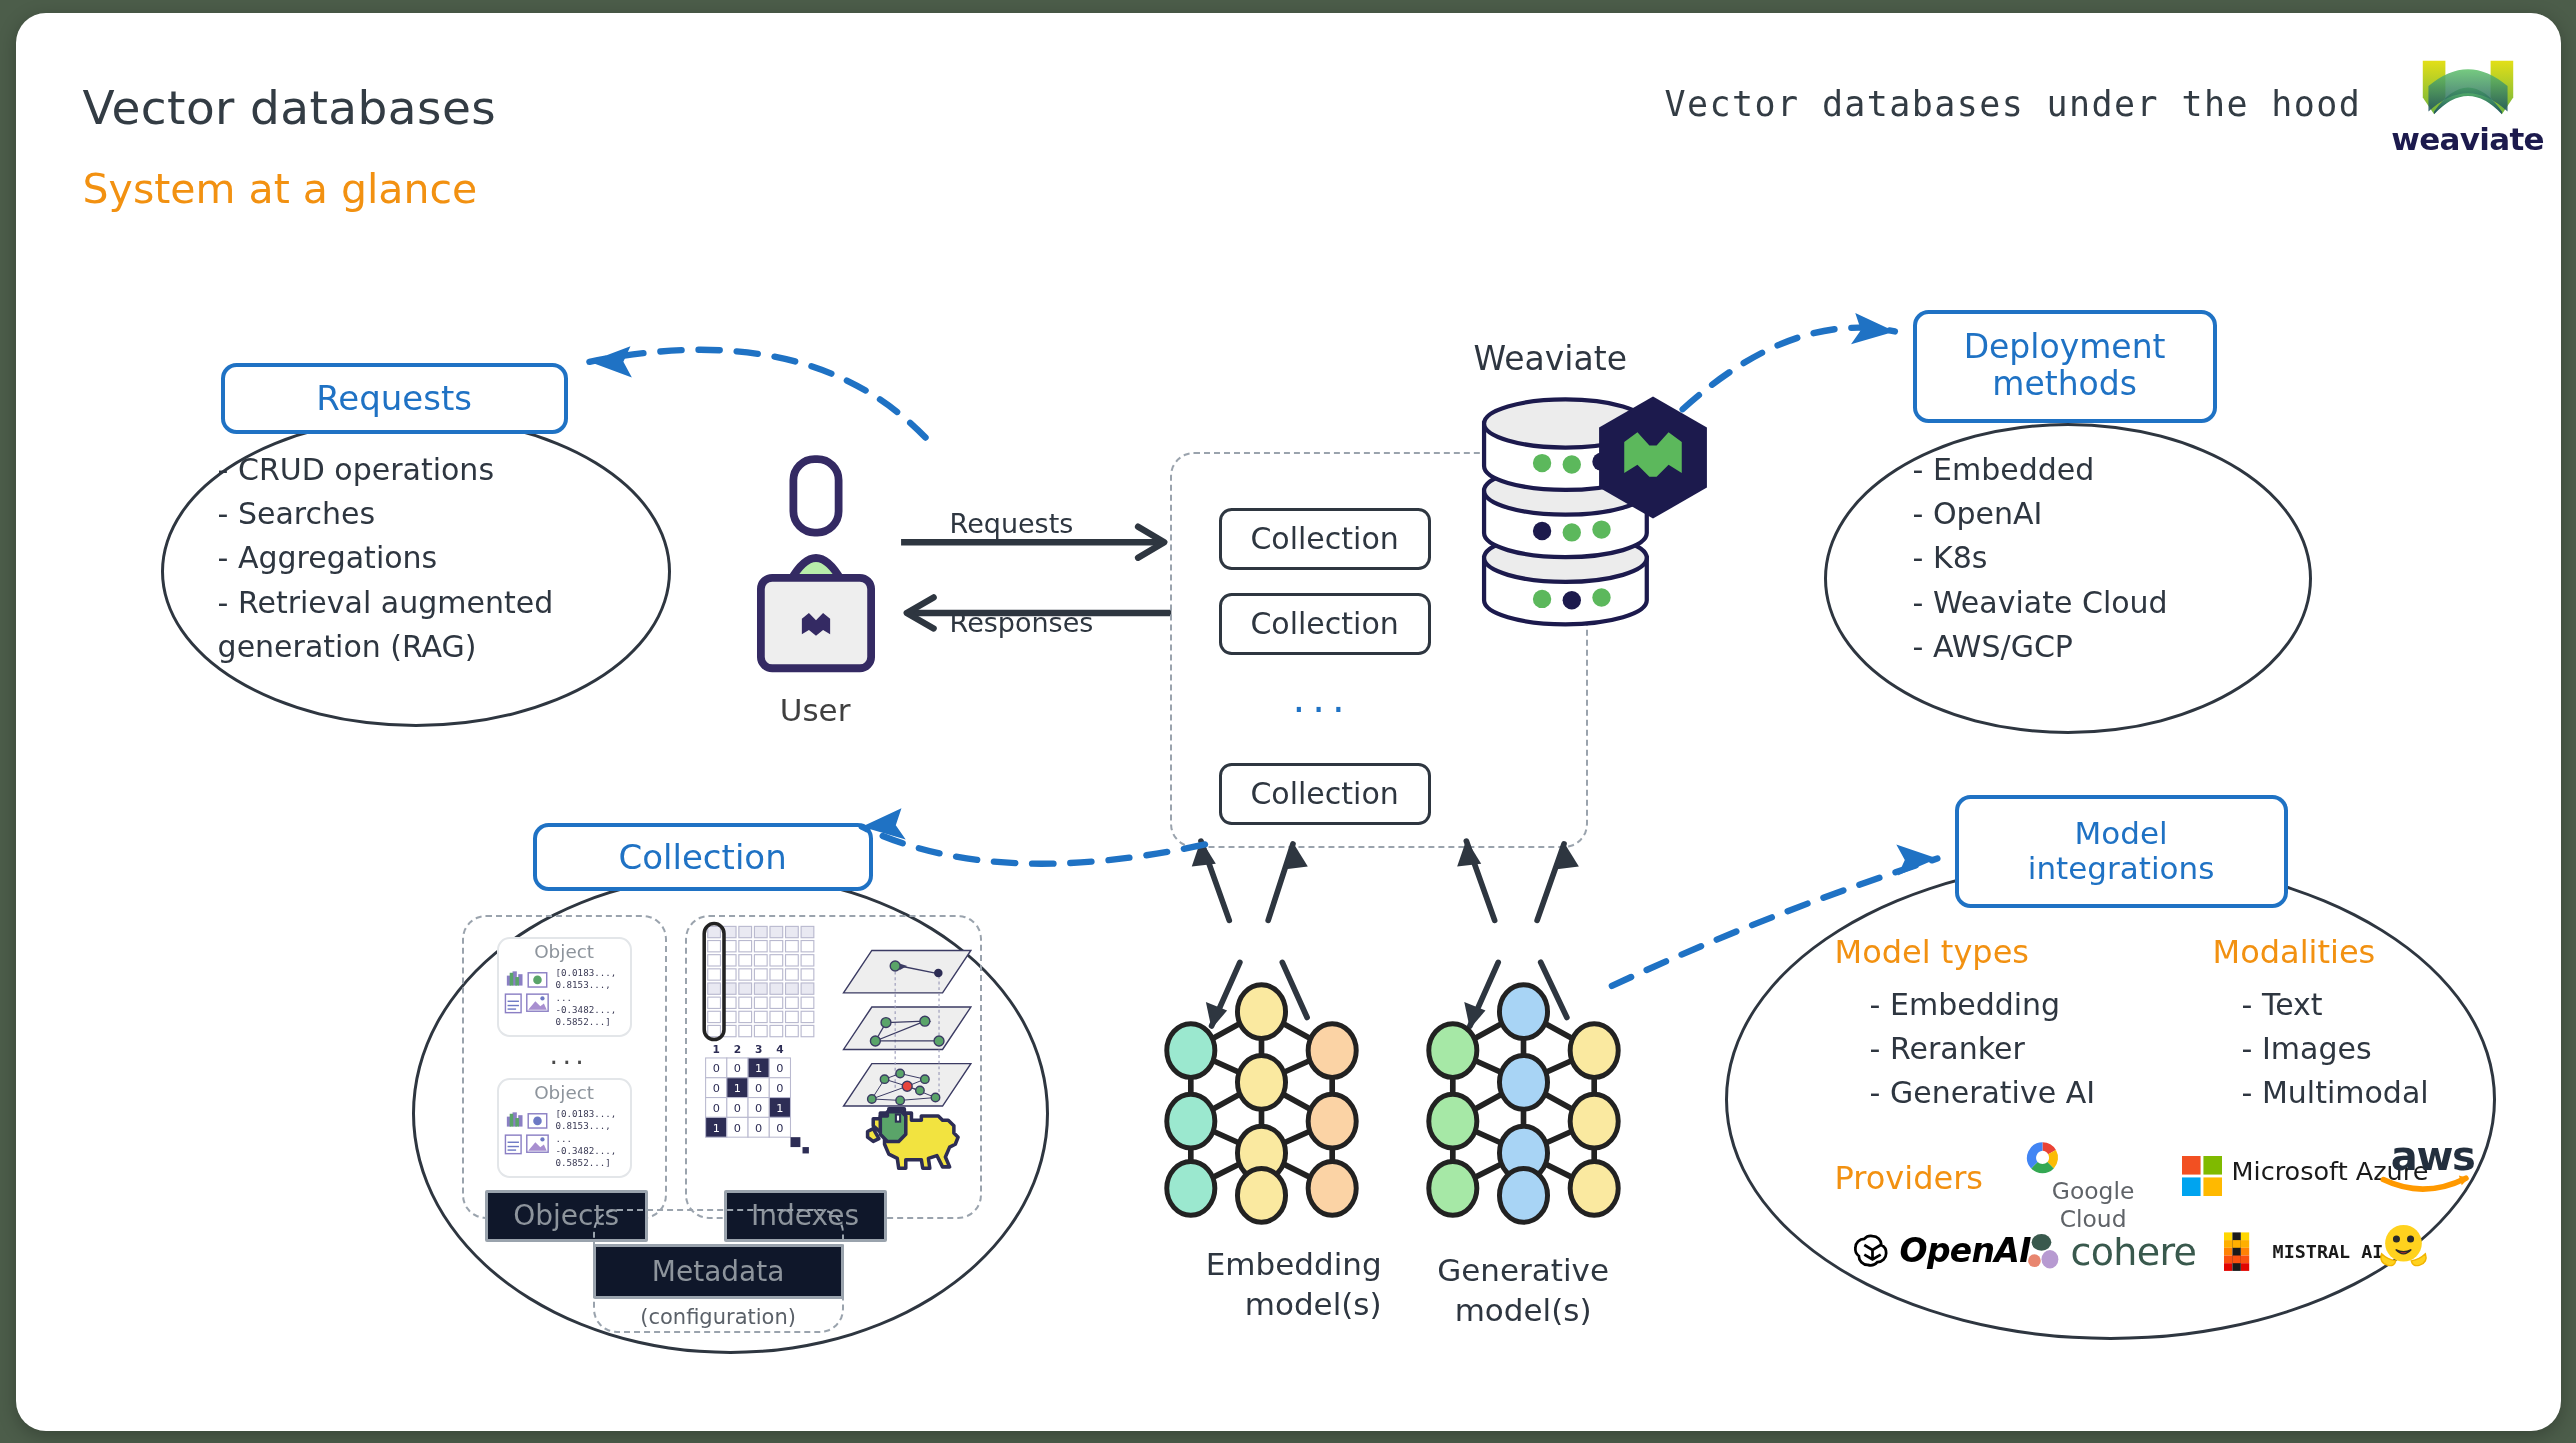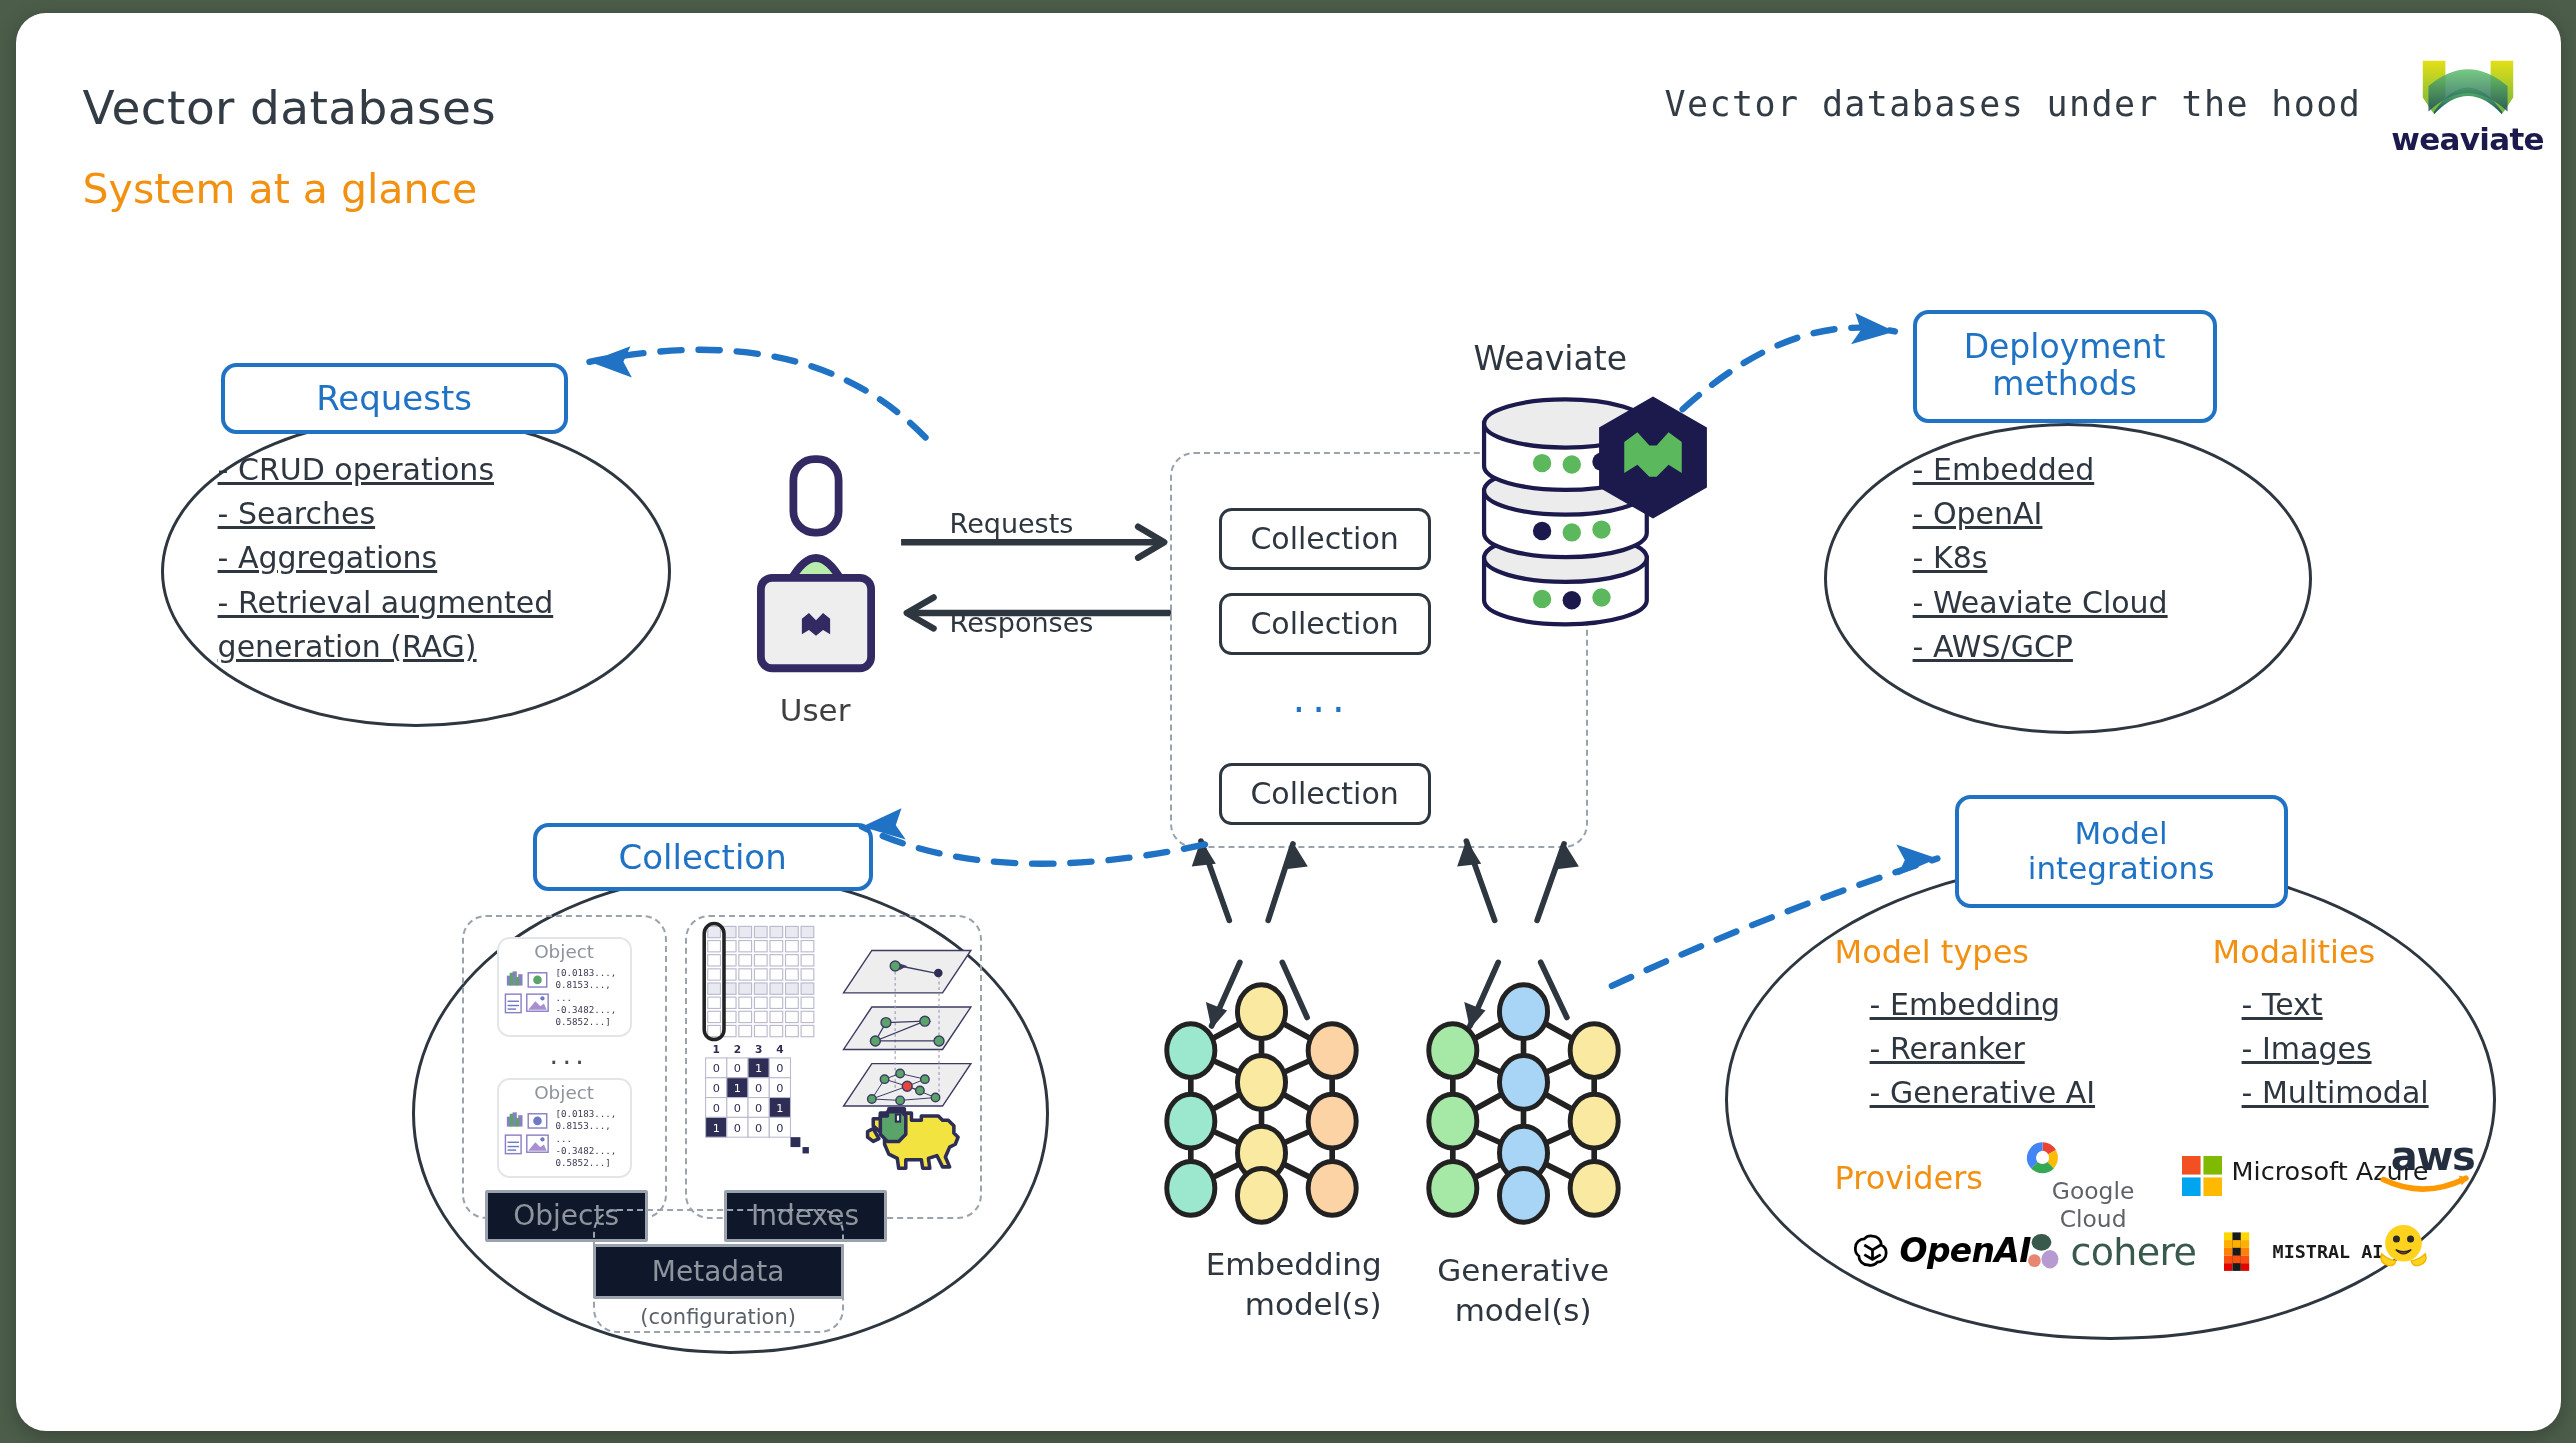--- a/index.html
+++ b/index.html
@@ -26,21 +26,21 @@
   #brand .word{font-size:31px;color:#1c1a4d;font-weight:700;letter-spacing:-0.7px;margin-top:1.4px;}
 
   
   .ellipse{border:3.5px solid #2e3640;border-radius:50%;box-sizing:border-box;}
   .hdr-pill{
     border:4.2px solid #1f72c4;border-radius:15.6px;background:#fff;
     color:#1f72c4;display:flex;align-items:center;justify-content:center;
     text-align:center;line-height:1.12;box-sizing:border-box;
   }
   .listbox{color:#2e3640;line-height:1.48;}
-  .listbox div{white-space:nowrap;text-decoration:underline;}
+  .listbox div{white-space:nowrap;}
 
   .boxlabel{
     border:3.5px solid #2e3640;border-radius:12.7px;background:#fff;color:#2e3640;
     display:flex;align-items:center;justify-content:center;box-sizing:border-box;
   }
   .dashbox{border:2.1px dashed #9aa3ad;border-radius:24px;box-sizing:border-box;}
   .graybox{
     border:3.5px solid #9aa3ad;border-radius:2px;background:#0f172a;color:#8d949c;
     display:flex;align-items:center;justify-content:center;box-sizing:border-box;
   }

